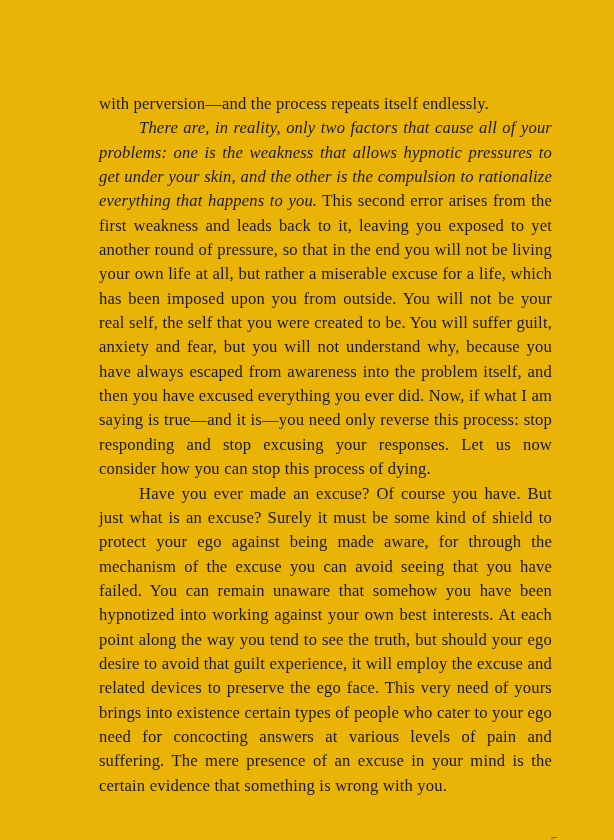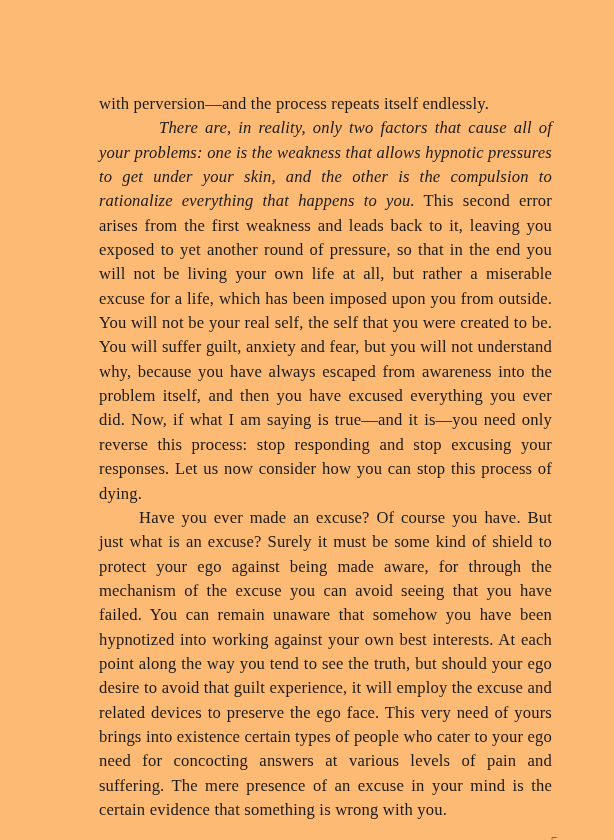--- a/index.html
+++ b/index.html
@@ -16,21 +16,21 @@
     color: #1a1a1a;
     -webkit-font-smoothing: antialiased;
   }
 
   .page {
     position: absolute;
     left: 0;
     top: 0;
     width: 614px;
     height: 840px;
-    background: #fdba74;
+    background: #eab308;
   }
 
   .text-column {
     position: absolute;
     left: 99px;
     top: 92px;
     width: 453px;
   }
 
   p.body-para {
@@ -46,21 +46,20 @@
     hyphens: manual;
   }
 
   p.body-para.indented {
     text-indent: 40px;
   }
 
   p.body-para em,
   span.italic-run {
     font-style: italic;
-    margin-left: 20px;
   }
 
   .page-number {
     position: absolute;
     right: 56px;
     bottom: -4px;
     font-size: 15px;
     color: #555;
     line-height: 14px;
     overflow: hidden;

